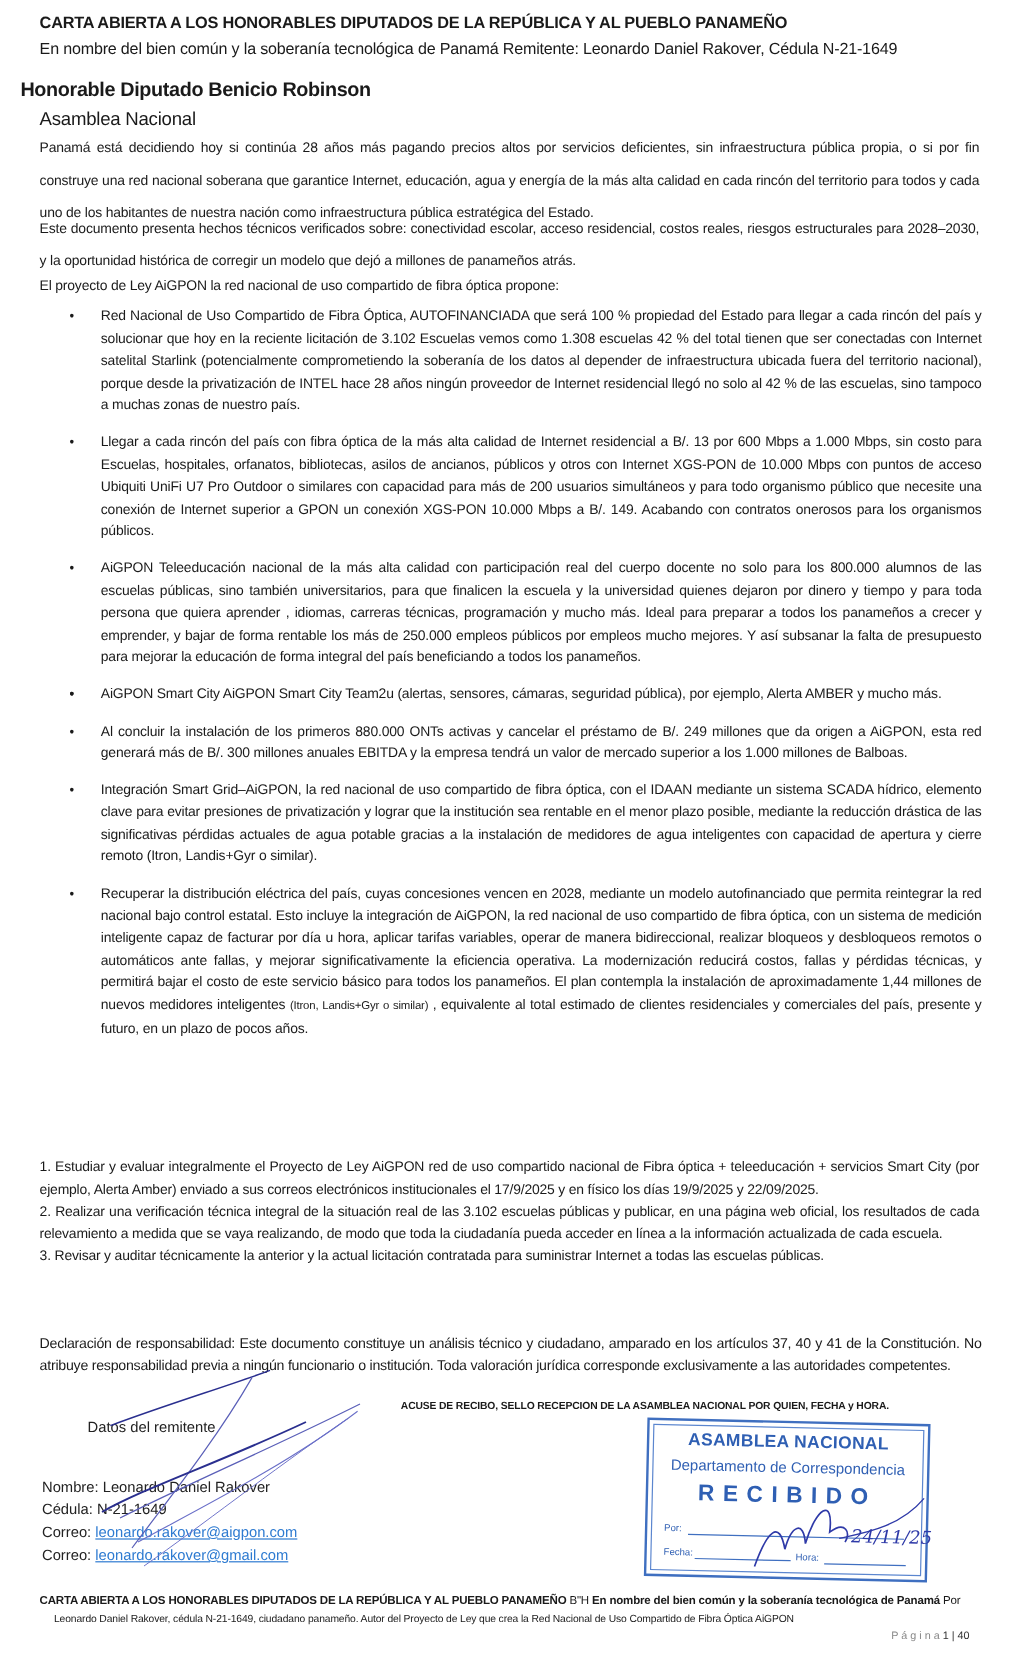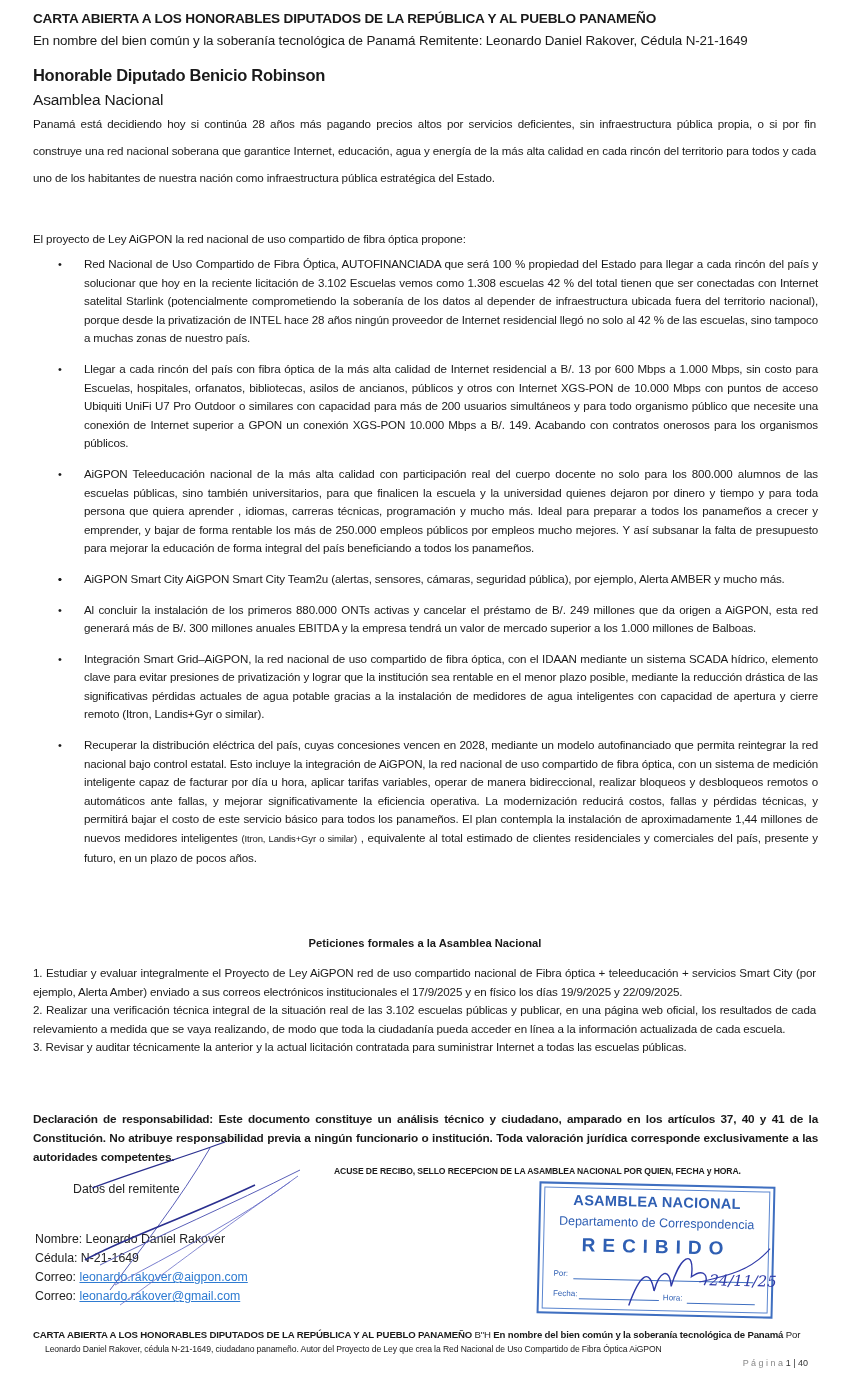--- a/index.html
+++ b/index.html
@@ -1,31 +1,31 @@
 <!DOCTYPE html>
 <html><head>
 <meta charset="utf-8">
 <style>
   html, body { margin: 0; padding: 0; background: #ffffff; }
   body { width: 850px; height: 1392px; position: relative; overflow: hidden;
          font-family: "Liberation Sans", sans-serif; color: #1a1a1a; }
   .page { position: absolute; left: 0; top: 0; width: 850px; height: 1040px; }
   .hdr-title { position: absolute; left: 33px; top: 11px; font-size: 13.6px; font-weight: bold; letter-spacing: -0.2px; }
   .hdr-sub { position: absolute; left: 33px; top: 33px; font-size: 13.4px; letter-spacing: -0.15px; }
-  .addressee { position: absolute; left: 33px; top: 66px; font-size: 16.5px; font-weight: bold; letter-spacing: -0.3px; }
+  .addressee { position: absolute; left: 17px; top: 66px; font-size: 16.5px; font-weight: bold; letter-spacing: -0.3px; }
   .org { position: absolute; left: 33px; top: 91px; font-size: 15.5px; letter-spacing: -0.2px; }
   .para { position: absolute; left: 33px; width: 783px; font-size: 11.6px; line-height: 27px; text-align: justify; letter-spacing: -0.15px; }
   .bullets { position: absolute; left: 33px; top: 255px; width: 785px; margin: 0; padding: 0; list-style: none; }
   .bullet { position: relative; padding-left: 51px; font-size: 11.6px; line-height: 18.6px; text-align: justify; letter-spacing: -0.15px; }
   .bullet .dot { position: absolute; left: 25px; top: 0; font-size: 11px; }
   .small { font-size: 9.5px; }
   .pet-title { position: absolute; left: 0; width: 850px; top: 937px; text-align: center; font-size: 11.2px; font-weight: bold; }
   .petitions { position: absolute; left: 33px; top: 964px; width: 783px; font-size: 11.6px; line-height: 18.6px; text-align: justify; letter-spacing: -0.15px; }
   .petitions p { margin: 0; }
-  .decl { position: absolute; left: 33px; top: 1110px; width: 785px; font-size: 11.8px; font-weight: bold; line-height: 19px; text-align: justify; letter-spacing: -0.2px; }
+  .decl { position: absolute; left: 33px; top: 1110px; width: 785px; font-size: 11.8px; font-weight: normal; line-height: 19px; text-align: justify; letter-spacing: -0.2px; }
   .ack { position: absolute; left: 334px; top: 1166px; font-size: 8.6px; font-weight: bold; letter-spacing: -0.1px; }
   .sender { position: absolute; left: 35px; top: 1180px; font-size: 12.3px; line-height: 18.6px; color: #222; }
   .sender .row { position: absolute; left: 0; white-space: nowrap; }
   .sender a { color: #2e7bd1; text-decoration: underline; }
   .stamp { position: absolute; left: 538px; top: 1184px; width: 232px; height: 128px; border: 2px solid #3f6fc0; transform: rotate(1.3deg); color: #2f5fb3; }
   .stamp-inner { position: absolute; left: 3px; top: 3px; right: 3px; bottom: 3px; border: 1px solid #5b86cf; }
   .stamp .s1 { position: absolute; left: 0; right: 0; top: 8px; text-align: center; font-weight: bold; font-size: 14.5px; letter-spacing: 0.3px; }
   .stamp .s2 { position: absolute; left: 0; right: 0; top: 30px; text-align: center; font-size: 12.5px; }
   .stamp .s3 { position: absolute; left: 0; right: 0; top: 50px; text-align: center; font-weight: bold; font-size: 19px; letter-spacing: 7px; }
   .stamp .lbl { position: absolute; font-size: 8px; }
@@ -42,20 +42,21 @@
 
 <div class="page">
 
   <div class="hdr-title">CARTA ABIERTA A LOS HONORABLES DIPUTADOS DE LA REPÚBLICA Y AL PUEBLO PANAMEÑO</div>
   <div class="hdr-sub">En nombre del bien común y la soberanía tecnológica de Panamá Remitente: Leonardo Daniel Rakover, Cédula N-21-1649</div>
 
   <div class="addressee">Honorable Diputado Benicio Robinson</div>
   <div class="org">Asamblea Nacional</div>
 
   <div class="para" style="top:110px;">Panamá está decidiendo hoy si continúa 28 años más pagando precios altos por servicios deficientes, sin infraestructura pública propia, o si por fin construye una red nacional soberana que garantice Internet, educación, agua y energía de la más alta calidad en cada rincón del territorio para todos y cada uno de los habitantes de nuestra nación como infraestructura pública estratégica del Estado.</div>
+  <div class="para" style="top:177px;">Este documento presenta hechos técnicos verificados sobre: conectividad escolar, acceso residencial, costos reales, riesgos estructurales para 2028–2030, y la oportunidad histórica de corregir un modelo que dejó a millones de panameños atrás.</div>
   <div class="para" style="top:225px;">El proyecto de Ley AiGPON la red nacional de uso compartido de fibra óptica propone:</div>
 
   <ul class="bullets">
     <li class="bullet" style="margin-bottom:12px;">
       <span class="dot">•</span>
       <span>Red Nacional de Uso Compartido de Fibra Óptica, AUTOFINANCIADA que será 100 % propiedad del Estado para llegar a cada rincón del país y solucionar que  hoy en la reciente licitación de 3.102 Escuelas vemos como 1.308 escuelas 42 % del total tienen que ser conectadas con Internet satelital Starlink (potencialmente comprometiendo la soberanía de los datos al depender de infraestructura ubicada fuera del territorio nacional), porque desde la privatización de INTEL hace 28 años ningún proveedor de Internet residencial llegó no solo al 42 % de las escuelas, sino tampoco a muchas zonas de nuestro país.</span>
     </li>
     <li class="bullet" style="margin-bottom:12px;">
       <span class="dot">•</span>
       <span>Llegar a cada rincón del país con fibra óptica de la más alta calidad de Internet residencial a B/. 13 por  600 Mbps a 1.000 Mbps, sin costo para Escuelas, hospitales, orfanatos, bibliotecas, asilos de ancianos, públicos y otros con Internet XGS-PON de 10.000 Mbps con puntos de acceso Ubiquiti UniFi U7 Pro Outdoor o similares con capacidad para más de 200 usuarios simultáneos y para todo organismo público que necesite una conexión de Internet superior a GPON un conexión  XGS-PON 10.000 Mbps a B/. 149. Acabando con contratos onerosos para los organismos públicos.</span>
@@ -78,21 +79,20 @@
     <li class="bullet" style="margin-bottom:12px;">
       <span class="dot">•</span>
       <span>Integración Smart Grid–AiGPON, la red nacional de uso compartido de fibra óptica, con el IDAAN mediante un sistema SCADA hídrico, elemento clave para evitar presiones de privatización y lograr que la institución sea rentable en el menor plazo posible, mediante la reducción drástica de las significativas pérdidas actuales de agua potable gracias a la instalación de medidores de agua inteligentes con capacidad de apertura y cierre remoto (Itron, Landis+Gyr o similar).</span>
     </li>
     <li class="bullet">
       <span class="dot">•</span>
       <span>Recuperar la distribución eléctrica del país, cuyas concesiones vencen en 2028, mediante un modelo autofinanciado que permita reintegrar la red nacional bajo control estatal. Esto incluye la integración de AiGPON, la red nacional de uso compartido de fibra óptica, con un sistema de medición inteligente capaz de facturar por día u hora, aplicar tarifas variables, operar de manera bidireccional, realizar bloqueos y desbloqueos remotos o automáticos ante fallas, y mejorar significativamente la eficiencia operativa. La modernización reducirá costos, fallas y pérdidas técnicas, y permitirá bajar el costo de este servicio básico para todos los panameños. El plan contempla la instalación de aproximadamente 1,44 millones de nuevos medidores inteligentes </span><span class="small">(Itron, Landis+Gyr o similar)</span><span> , equivalente al total estimado de clientes residenciales y comerciales del país, presente y futuro, en un plazo de pocos años.</span>
     </li>
   </ul>
 
-  <div class="pet-title">Peticiones formales a la Asamblea Nacional</div>
   <div class="petitions">
     <p>1. Estudiar y evaluar integralmente el Proyecto de Ley AiGPON red de uso compartido nacional de Fibra óptica + teleeducación + servicios Smart City (por ejemplo, Alerta Amber) enviado a sus correos electrónicos institucionales el 17/9/2025 y en físico los días 19/9/2025 y 22/09/2025.</p>
     <p>2. Realizar una verificación técnica integral de la situación real de las 3.102 escuelas públicas y publicar, en una página web oficial, los resultados de cada relevamiento a medida que se vaya realizando, de modo que toda la ciudadanía pueda acceder en línea a la información actualizada de cada escuela.</p>
     <p>3. Revisar y auditar técnicamente la anterior y la actual licitación contratada para suministrar Internet a  todas las escuelas públicas.</p>
   </div>
 
   <div class="decl">Declaración de responsabilidad: Este documento constituye un análisis técnico y ciudadano, amparado en los artículos 37, 40 y 41 de la Constitución. No atribuye responsabilidad previa a ningún funcionario o institución. Toda valoración jurídica corresponde exclusivamente a las autoridades competentes.</div>
 
   <div class="ack">ACUSE DE RECIBO,  SELLO  RECEPCION DE LA ASAMBLEA  NACIONAL POR QUIEN,  FECHA  y HORA.</div>
 

